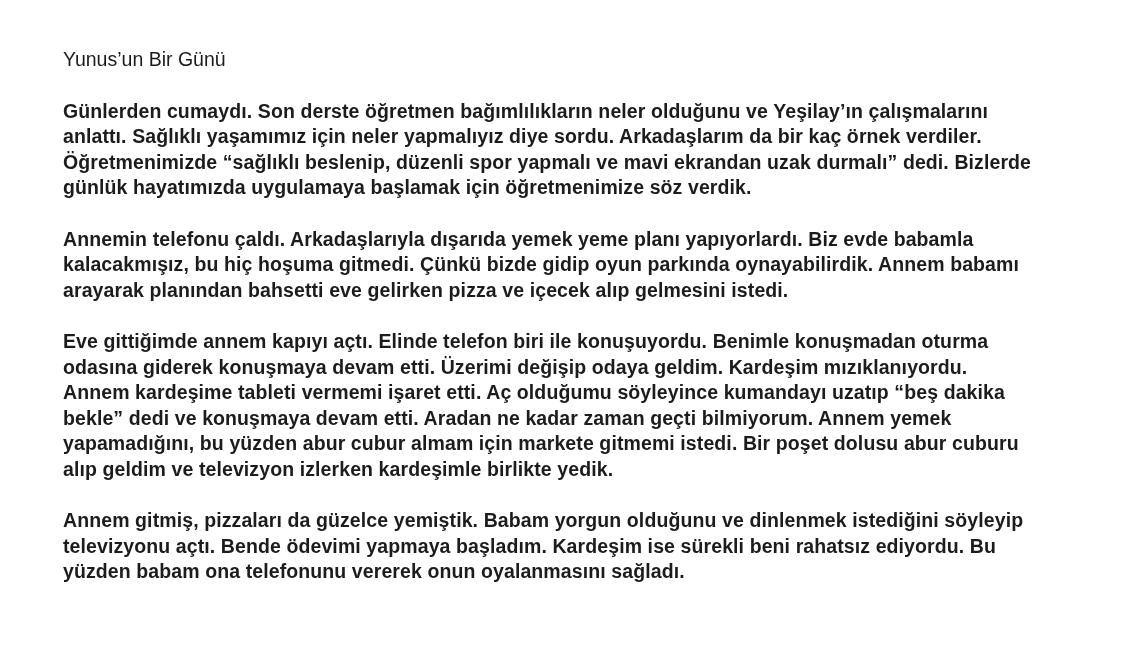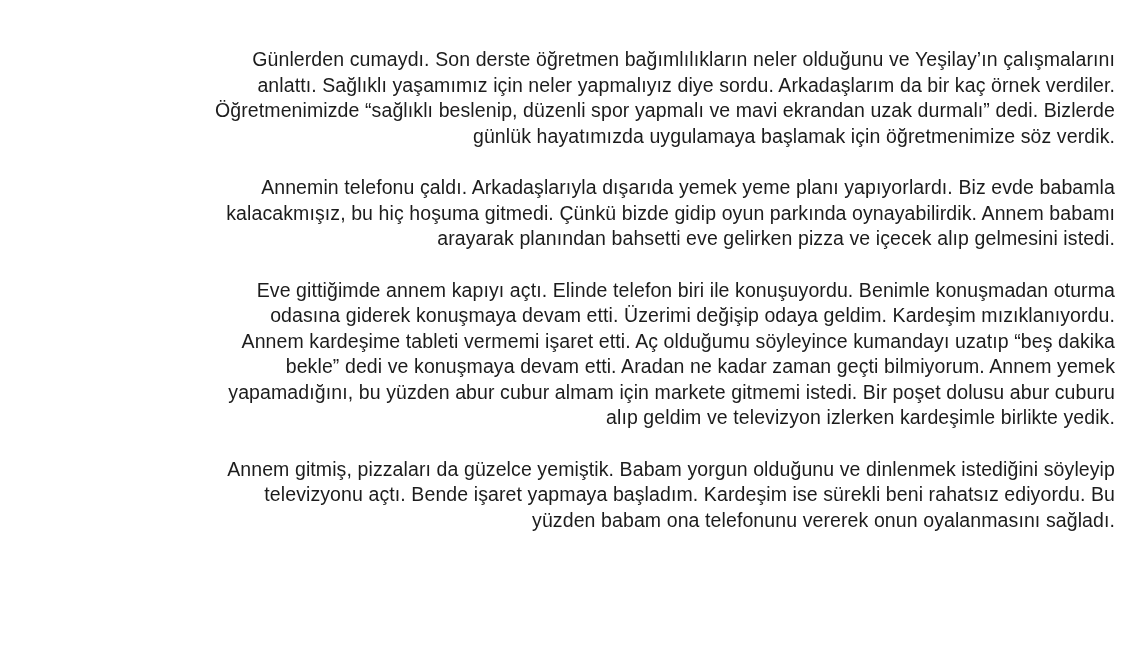--- a/index.html
+++ b/index.html
@@ -18,45 +18,45 @@
     overflow: hidden;
   }
   .title {
     font-size: 19.5px;
     font-weight: 400;
     line-height: 25.5px;
     margin: 0 0 26px 0;
   }
   .para {
     font-size: 19.5px;
-    font-weight: 400;
+    font-weight: 700;
     line-height: 25.5px;
     margin: 0 0 26px 0;
     white-space: pre-line; 
     letter-spacing: 0.1px;
-    text-align: right;
   }
 </style>
 </head>
 <body>
 
 <div class="page">
+  <h1 class="title">Yunus’un Bir Günü</h1>
 
   <p class="para">Günlerden cumaydı. Son derste öğretmen bağımlılıkların neler olduğunu ve Yeşilay’ın çalışmalarını
 anlattı. Sağlıklı yaşamımız için neler yapmalıyız diye sordu. Arkadaşlarım da bir kaç örnek verdiler.
 Öğretmenimizde “sağlıklı beslenip, düzenli spor yapmalı ve mavi ekrandan uzak durmalı” dedi. Bizlerde
 günlük hayatımızda uygulamaya başlamak için öğretmenimize söz verdik.</p>
 
   <p class="para">Annemin telefonu çaldı. Arkadaşlarıyla dışarıda yemek yeme planı yapıyorlardı. Biz evde babamla
 kalacakmışız, bu hiç hoşuma gitmedi. Çünkü bizde gidip oyun parkında oynayabilirdik. Annem babamı
 arayarak planından bahsetti eve gelirken pizza ve içecek alıp gelmesini istedi.</p>
 
   <p class="para">Eve gittiğimde annem kapıyı açtı. Elinde telefon biri ile konuşuyordu. Benimle konuşmadan oturma
 odasına giderek konuşmaya devam etti. Üzerimi değişip odaya geldim. Kardeşim mızıklanıyordu.
 Annem kardeşime tableti vermemi işaret etti. Aç olduğumu söyleyince kumandayı uzatıp “beş dakika
 bekle” dedi ve konuşmaya devam etti. Aradan ne kadar zaman geçti bilmiyorum. Annem yemek
 yapamadığını, bu yüzden abur cubur almam için markete gitmemi istedi. Bir poşet dolusu abur cuburu
 alıp geldim ve televizyon izlerken kardeşimle birlikte yedik.</p>
 
   <p class="para">Annem gitmiş, pizzaları da güzelce yemiştik. Babam yorgun olduğunu ve dinlenmek istediğini söyleyip
-televizyonu açtı. Bende işaret yapmaya başladım. Kardeşim ise sürekli beni rahatsız ediyordu. Bu
+televizyonu açtı. Bende ödevimi yapmaya başladım. Kardeşim ise sürekli beni rahatsız ediyordu. Bu
 yüzden babam ona telefonunu vererek onun oyalanmasını sağladı.</p>
 </div>
 
 </body></html>

